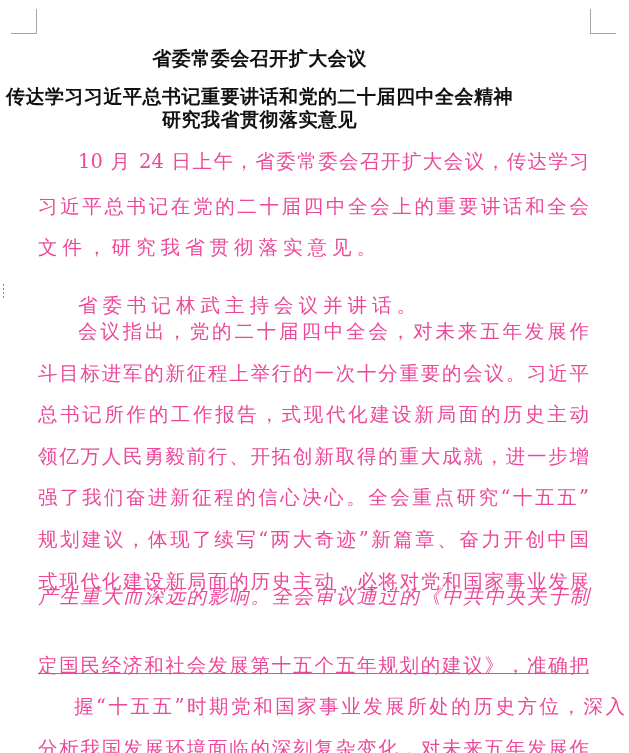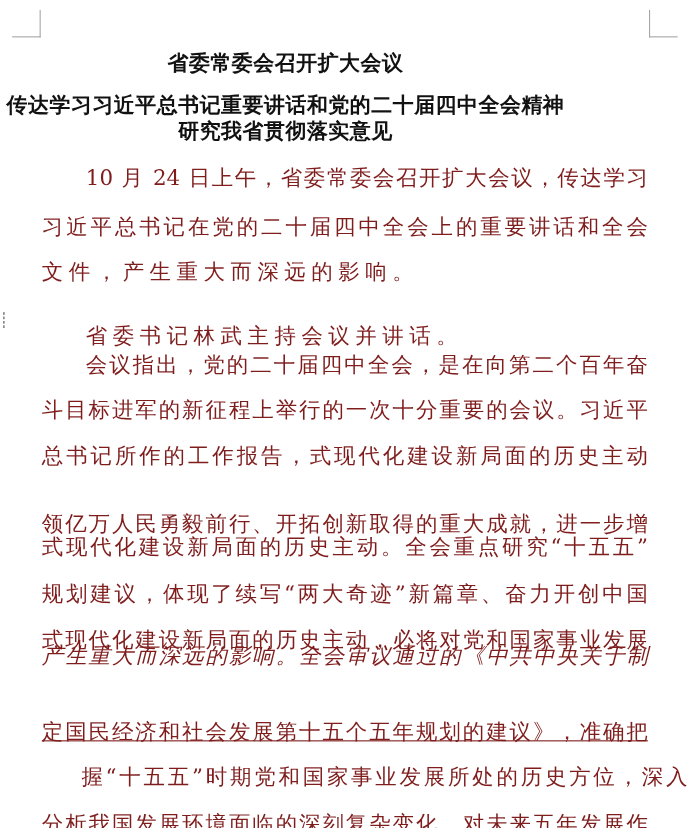--- a/index.html
+++ b/index.html
@@ -17,21 +17,21 @@
   }
   .title-line {
     position: absolute; left: 0; width: 519px; text-align: center;
     font-family: "DejaVu Serif", "Liberation Serif", serif;
     font-weight: bold; font-size: 19px; letter-spacing: 0.5px;
     line-height: 24px; color: #111111;
   }
   .body-line {
     position: absolute; left: 38px; width: 551px; height: 26px;
     font-size: 19.5px; line-height: 26px; white-space: nowrap;
-    text-align: justify; text-align-last: justify; color: #7f1d1d;
+    text-align: justify; text-align-last: justify; color: #ec4899;
   }
   .body-line.indent { left: 78px; width: 511px; }
   .body-line.short { text-align-last: left; letter-spacing: 5px; }
 </style>
 </head>
 <body>
 
 <div class="corner" style="left:36px; top:9px; width:1px; height:25px;"></div>
 <div class="corner" style="left:11px; top:33px; width:26px; height:1px;"></div>
 <div class="corner" style="left:590px; top:9px; width:1px; height:25px;"></div>
@@ -39,26 +39,26 @@
 
 <div class="drag-handle"></div>
 
 <div>
   <div class="title-line" style="top:46px;">省委常委会召开扩大会议</div>
   <div class="title-line" style="top:84px;">传达学习习近平总书记重要讲话和党的二十届四中全会精神</div>
   <div class="title-line" style="top:107px;">研究我省贯彻落实意见</div>
 
   <div class="body-line indent" style="top:149px;">10 月 24 日上午，省委常委会召开扩大会议，传达学习</div>
   <div class="body-line" style="top:194px;">习近平总书记在党的二十届四中全会上的重要讲话和全会</div>
-  <div class="body-line short" style="top:235px;">文件，产生重大而深远的影响。</div>
+  <div class="body-line short" style="top:235px;">文件，研究我省贯彻落实意见。</div>
   <div class="body-line indent short" style="top:293px;">省委书记林武主持会议并讲话。</div>
-  <div class="body-line indent" style="top:319px;">会议指出，党的二十届四中全会，是在向第二个百年奋</div>
-  <div class="body-line" style="top:361px;font-family:Liberation Serif, serif;">斗目标进军的新征程上举行的一次十分重要的会议。习近平</div>
+  <div class="body-line indent" style="top:319px;">会议指出，党的二十届四中全会，对未来五年发展作</div>
+  <div class="body-line" style="top:361px;">斗目标进军的新征程上举行的一次十分重要的会议。习近平</div>
   <div class="body-line" style="top:402px;">总书记所作的工作报告，式现代化建设新局面的历史主动</div>
-  <div class="body-line" style="top:444px;margin-top:20px;">领亿万人民勇毅前行、开拓创新取得的重大成就，进一步增</div>
-  <div class="body-line" style="top:485px;">式现代化建设新局面的历史主动。全会重点研究“十五五”</div>
+  <div class="body-line" style="top:444px;">领亿万人民勇毅前行、开拓创新取得的重大成就，进一步增</div>
+  <div class="body-line" style="top:485px;">强了我们奋进新征程的信心决心。全会重点研究“十五五”</div>
   <div class="body-line" style="top:527px;">规划建议，体现了续写“两大奇迹”新篇章、奋力开创中国</div>
   <div class="body-line" style="top:569px;">式现代化建设新局面的历史主动，必将对党和国家事业发展</div>
   <div class="body-line" style="top:584px;font-style:italic;">产生重大而深远的影响。全会审议通过的《中共中央关于制</div>
   <div class="body-line" style="top:653px;text-decoration:underline;">定国民经济和社会发展第十五个五年规划的建议》，准确把</div>
   <div class="body-line" style="top:694px;margin-left:36px;">握“十五五”时期党和国家事业发展所处的历史方位，深入</div>
   <div class="body-line" style="top:736px;">分析我国发展环境面临的深刻复杂变化，对未来五年发展作</div>
 </div>
 
 </body></html>

